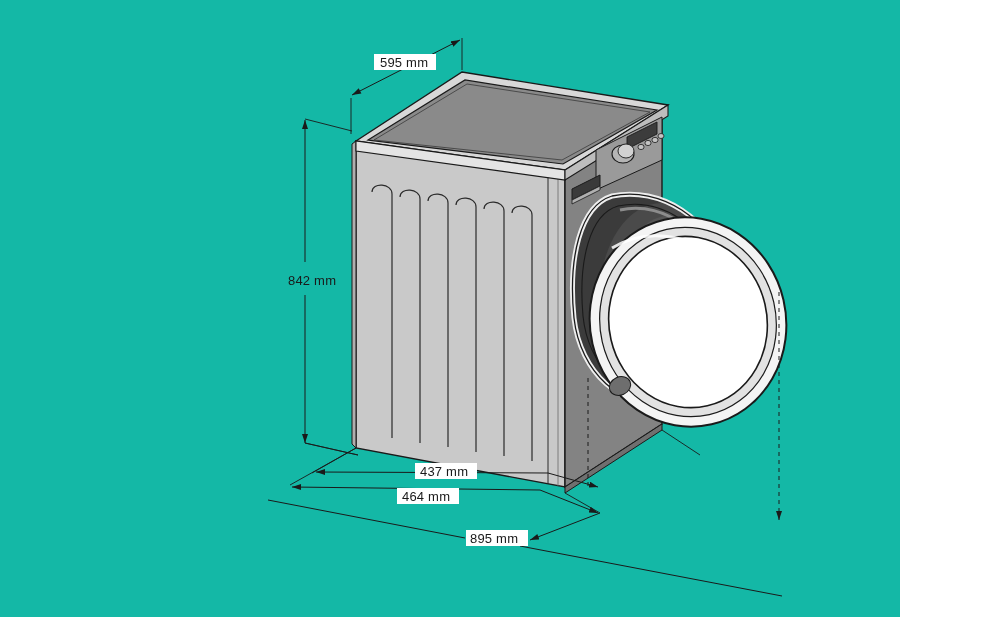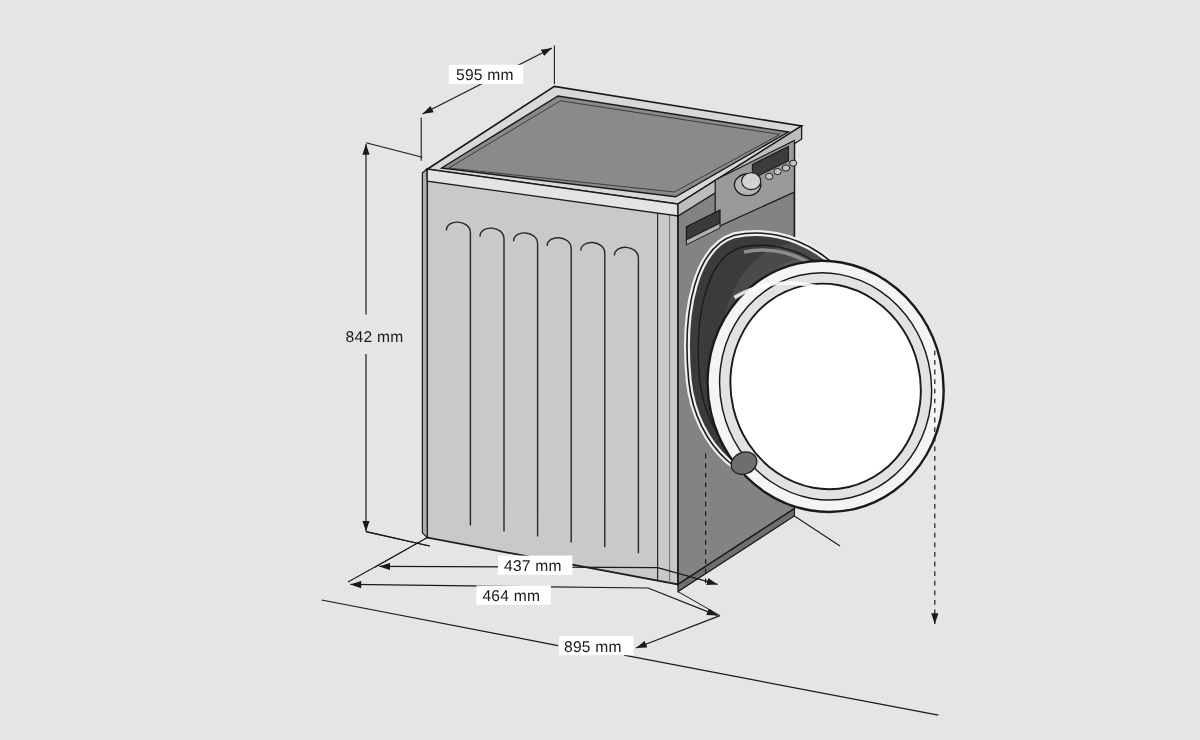--- a/index.html
+++ b/index.html
@@ -6,23 +6,23 @@
   html, body {
     margin: 0;
     padding: 0;
     background: #ffffff;
   }
   body {
     font-family: "Liberation Sans", sans-serif;
   }
   #stage {
     position: relative;
-    width: 1000px;
+    width: 900px;
     height: 617px;
-    background: #e5e5e5;
+    background: #14b8a6;
     overflow: hidden;
   }
   #drawing {
     position: absolute;
     left: 0;
     top: 0;
     width: 1000px;
     height: 617px;
   }
   .dim-text {

